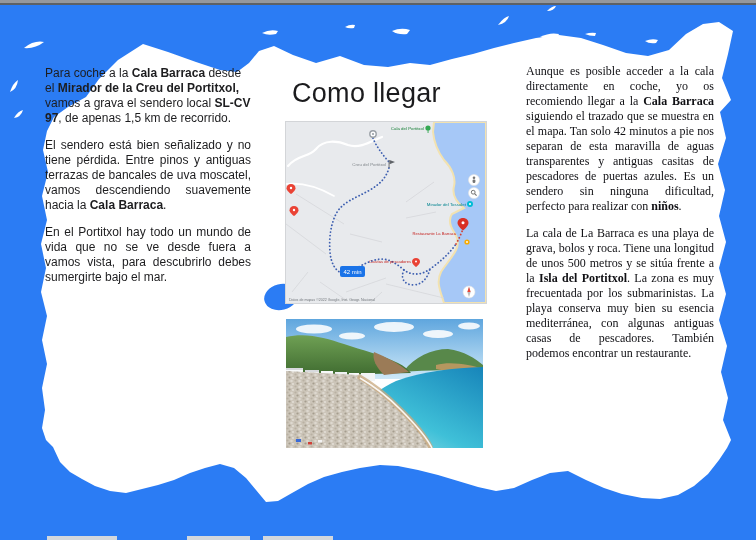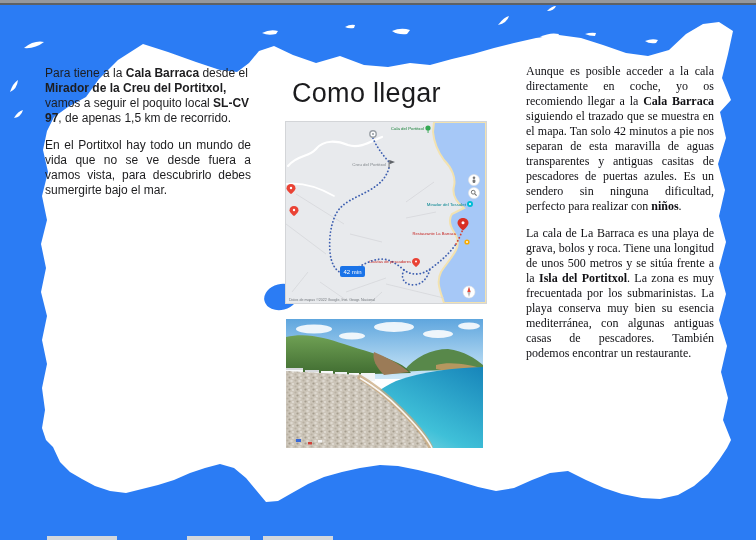--- a/index.html
+++ b/index.html
@@ -78,21 +78,22 @@
     <ellipse cx="281" cy="297" rx="17" ry="13" fill="#2b7cf4" transform="rotate(-14 281 297)"></ellipse>
   </svg>
 
   <div class="bottom-strip" style="left:47px;width:70px;"></div>
   <div class="bottom-strip" style="left:187px;width:63px;"></div>
   <div class="bottom-strip" style="left:263px;width:70px;"></div>
 
   <div class="content">
 
     <div class="col col-left">
-      <p class="para ragged"><span>Para tiene a la </span><span class="b">Cala Barraca</span><span> desde el </span><span class="b">Mirador de la Creu del Portitxol,</span><span> vamos a seguir el poquito local </span><span class="b">SL-CV 97</span><span>, de apenas 1,5 km de recorrido.</span></p>
+      <p class="para ragged"><span>Para coche a la </span><span class="b">Cala Barraca</span><span> desde el </span><span class="b">Mirador de la Creu del Portitxol,</span><span> vamos a grava el sendero local </span><span class="b">SL-CV 97</span><span>, de apenas 1,5 km de recorrido.</span></p>
+      <p class="para"><span>El sendero está bien señalizado y no tiene pérdida. Entre pinos y antiguas terrazas de bancales de uva moscatel, vamos descendiendo suavemente hacia la </span><span class="b">Cala Barraca</span><span>.</span></p>
       <p class="para"><span>En el Portitxol hay todo un mundo de vida que no se ve desde fuera a vamos vista, para descubrirlo debes sumergirte bajo el mar.</span></p>
     </div>
 
     <h1 class="page-title">Como llegar</h1>
 
     <div class="map-frame">
       <svg class="map-svg" width="200" height="181" viewBox="0 0 200 181">
         <rect x="0" y="0" width="200" height="181" fill="#e8eaed"></rect>
 
         <path d="M148,0 H200 V181 H158 C154,168 150,160 155,150 C160,142 166,136 170,128

